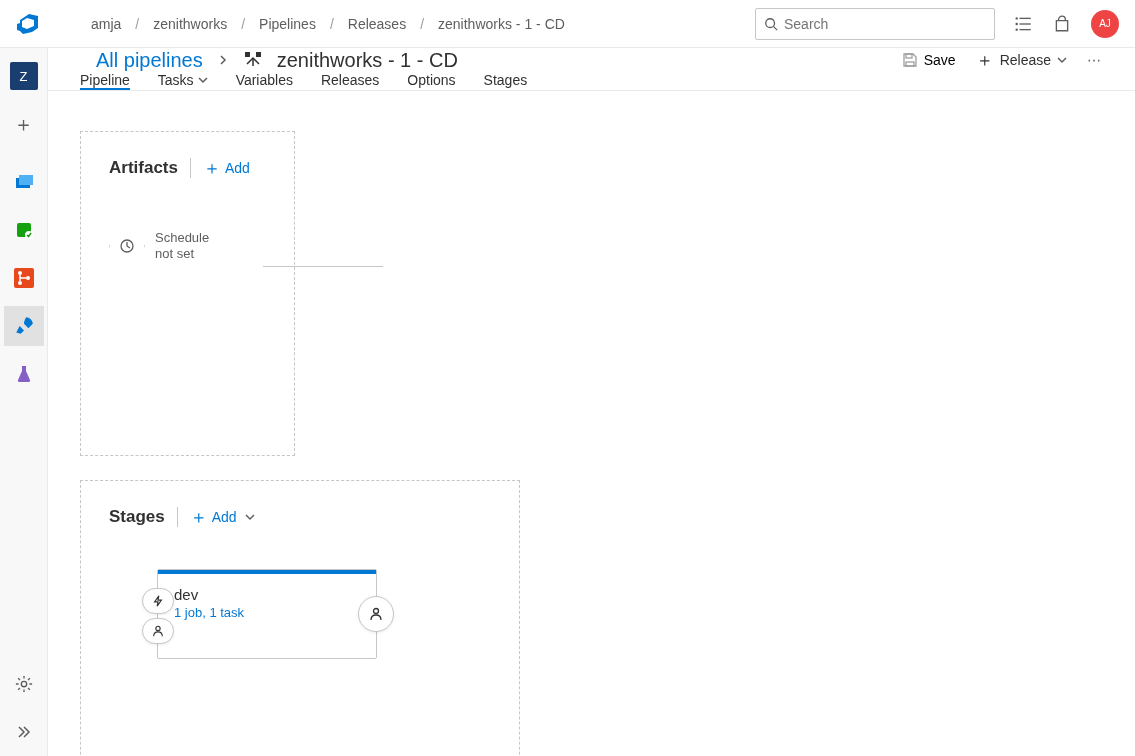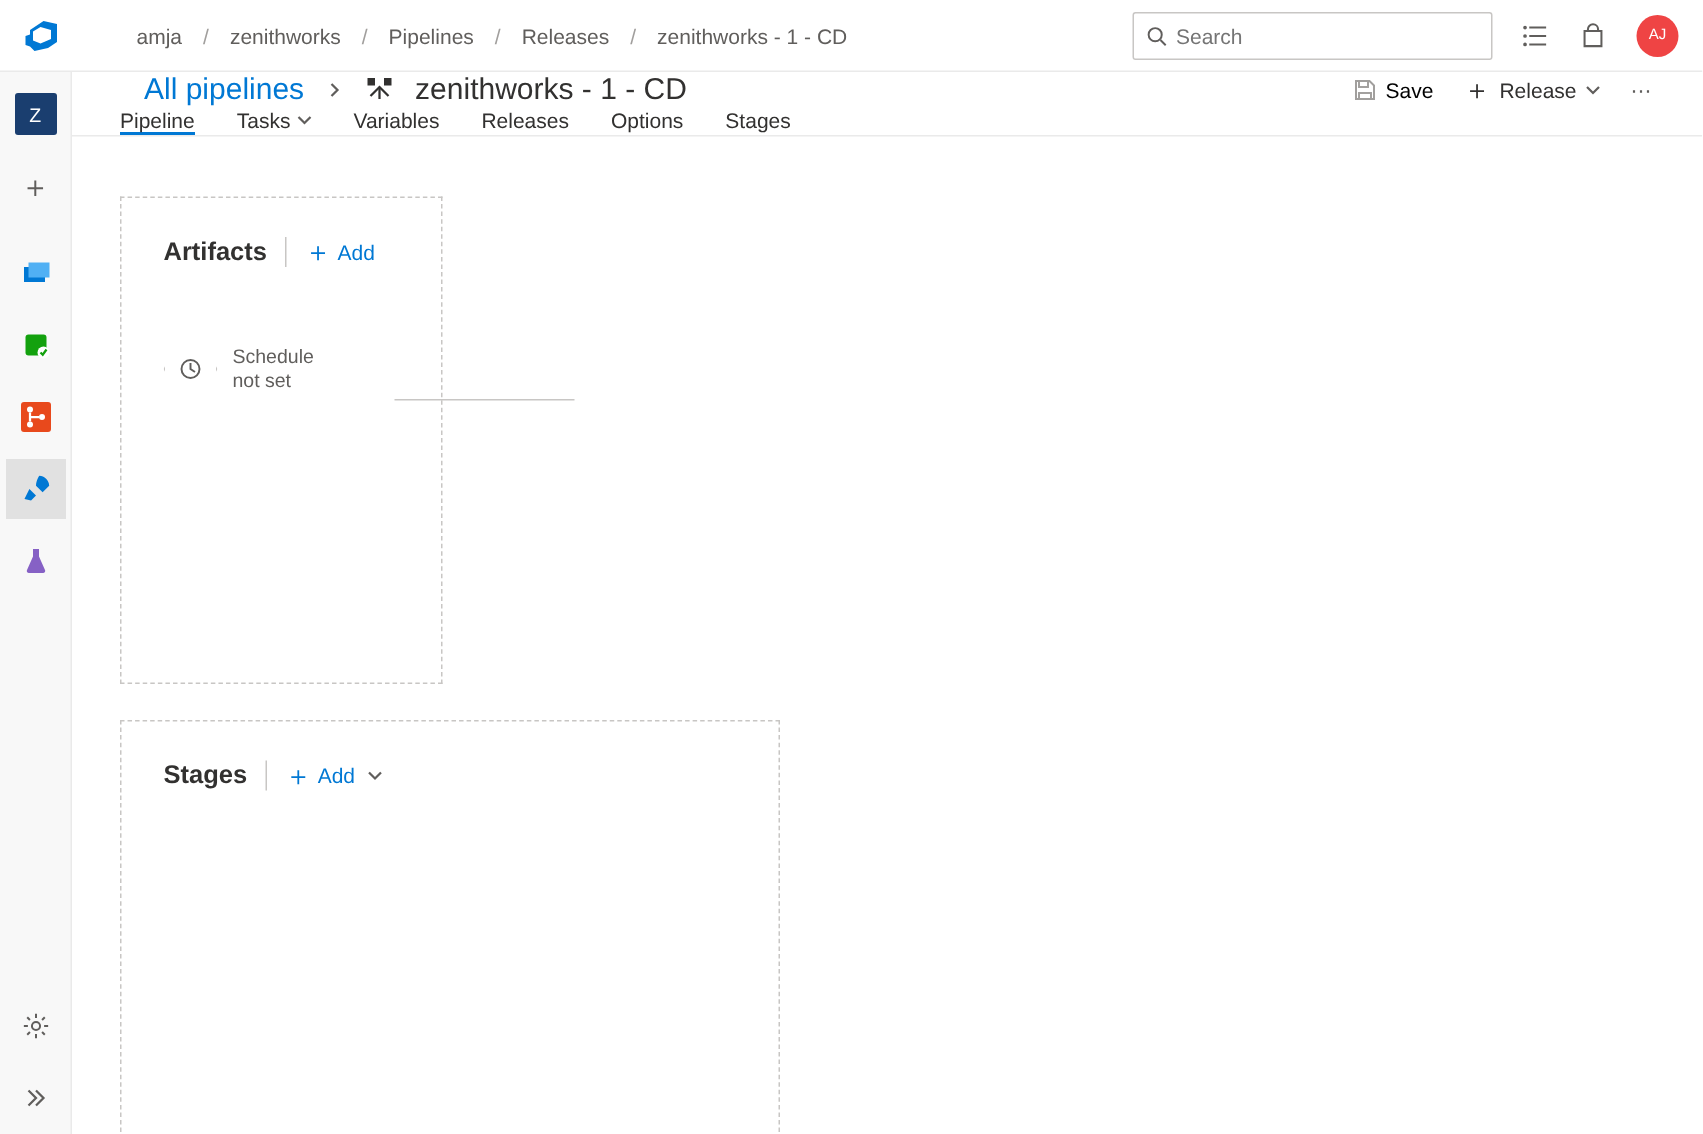--- a/index.html
+++ b/index.html
@@ -299,20 +299,46 @@
                 <span class="plus">＋</span>
                 <span>Add</span>
                 <span class="stage-chev">
                   <svg width="10" height="10" viewBox="0 0 10 10" fill="none" stroke="#605e5c" stroke-width="1.5">
                       <path d="M1 3l4 4 4-4"></path>
                     </svg>
                 </span>
               </span>
             </div>
 
+            <div class="stage-card">
+              <div class="topbar-accent"></div>
+              <div class="body">
+                <div class="stage-name">dev</div>
+                <div class="stage-sub">1 job, 1 task</div>
+              </div>
+              <div class="stage-left-icons">
+                <div class="circ">
+                  <svg width="12" height="12" viewBox="0 0 14 14" fill="none" stroke="#323130" stroke-width="1.3">
+                      <path d="M8 1L3 8h4l-1 5 5-7H7l1-5z"></path>
+                    </svg>
+                </div>
+                <div class="circ">
+                  <svg width="12" height="12" viewBox="0 0 14 14" fill="none" stroke="#323130" stroke-width="1.3">
+                      <circle cx="7" cy="4" r="2.5"></circle>
+                      <path d="M2 13c0-3 2-5 5-5s5 2 5 5"></path>
+                    </svg>
+                </div>
+              </div>
+              <div class="stage-right-icon">
+                <svg width="14" height="14" viewBox="0 0 14 14" fill="none" stroke="#323130" stroke-width="1.3">
+                    <circle cx="7" cy="4" r="2.5"></circle>
+                    <path d="M2 13c0-3 2-5 5-5s5 2 5 5"></path>
+                  </svg>
+              </div>
+            </div>
           </div>
 
         </div>
 
         <div class="connector" style="left:215px; top:175px; width:120px;"></div>
       </div>
 
     </div>
   </div>
 </div>

